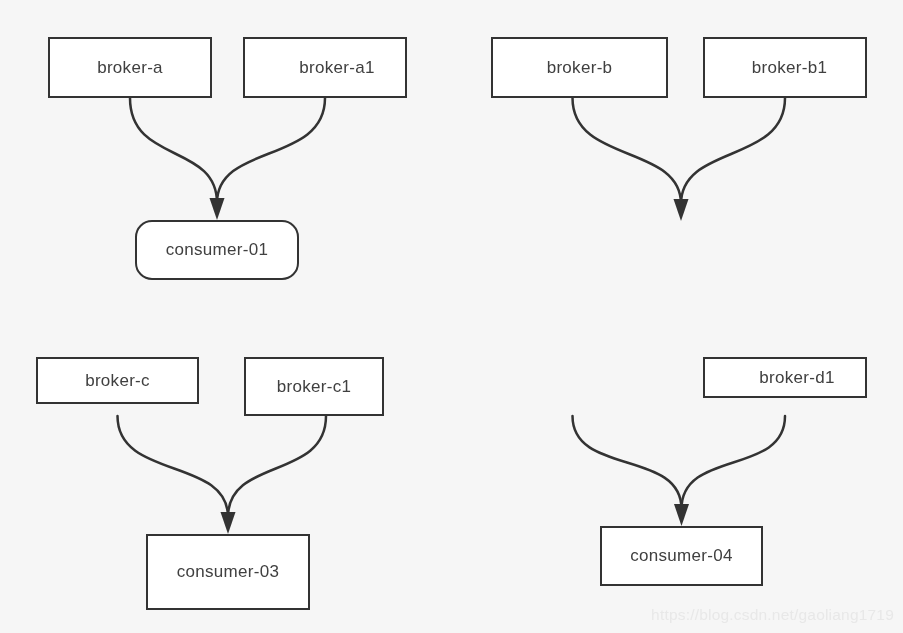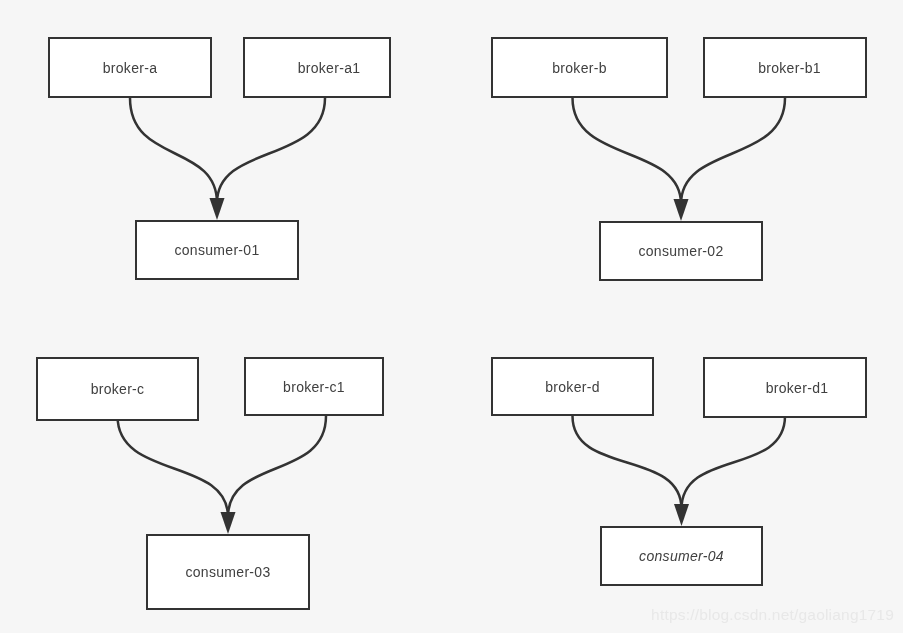--- a/index.html
+++ b/index.html
@@ -33,21 +33,21 @@
     stroke: none;
   }
   .node {
     position: absolute;
     box-sizing: border-box;
     background: #ffffff;
     border: 2.5px solid #333333;
     display: flex;
     align-items: center;
     justify-content: center;
-    font-size: 14px;
+    font-size: 17px;
     color: #404040;
     letter-spacing: 0.3px;
     white-space: nowrap;
   }
   .watermark {
     position: absolute;
     right: 9px;
     bottom: 9px;
     font-size: 15.5px;
     color: #e8e8e8;
@@ -72,29 +72,27 @@
     <path class="edge" d="M117.5,416 C117.5,480 228,457 228,517"></path>
     <path class="edge" d="M326,416 C326,480 228,457 228,517"></path>
     <polygon class="arrow" points="220.5,512 235.5,512 228,534"></polygon>
 
     <path class="edge" d="M572.5,416 C572.5,476 681.5,449 681.5,509"></path>
     <path class="edge" d="M785,416 C785,476 681.5,449 681.5,509"></path>
     <polygon class="arrow" points="674,504 689,504 681.5,526"></polygon>
   </svg>
 
   <div class="node" style="left:48px;  top:37px;  width:164px; height:61px;">broker-a</div>
-  <div class="node" style="left:243px; top:37px;  width:148px; height:61px;padding-left:24px;">broker-a1</div>
-  <div class="node" style="left:135px; top:220px; width:164px; height:60px;">consumer-01</div>
+  <div class="node" style="left:243px; top:37px;  width:164px; height:61px;padding-left:24px;">broker-a1</div>
+  <div class="node" style="left:135px; top:220px; width:164px; height:60px;border-radius:17px;">consumer-01</div>
 
   <div class="node" style="left:491px; top:37px;  width:177px; height:61px;">broker-b</div>
   <div class="node" style="left:703px; top:37px;  width:164px; height:61px;padding-left:9px;">broker-b1</div>
-  <div class="node" style="left:599px; top:221px; width:164px; height:60px;">consumer-02</div>
 
-  <div class="node" style="left:36px;  top:357px; width:163px; height:64px;">broker-c</div>
+  <div class="node" style="left:36px;  top:357px; width:163px; height:47px;">broker-c</div>
   <div class="node" style="left:244px; top:357px; width:140px; height:59px;">broker-c1</div>
   <div class="node" style="left:146px; top:534px; width:164px; height:76px;">consumer-03</div>
 
-  <div class="node" style="left:491px; top:357px; width:163px; height:59px;">broker-d</div>
-  <div class="node" style="left:703px; top:357px; width:164px; height:61px;padding-left:24px;">broker-d1</div>
-  <div class="node" style="left:600px; top:526px; width:163px; height:60px;font-style:italic;">consumer-04</div>
+  <div class="node" style="left:703px; top:357px; width:164px; height:41px;padding-left:24px;">broker-d1</div>
+  <div class="node" style="left:600px; top:526px; width:163px; height:60px;">consumer-04</div>
 
   <div class="watermark">https://blog.csdn.net/gaoliang1719</div>
 </div>
 
 </body></html>

